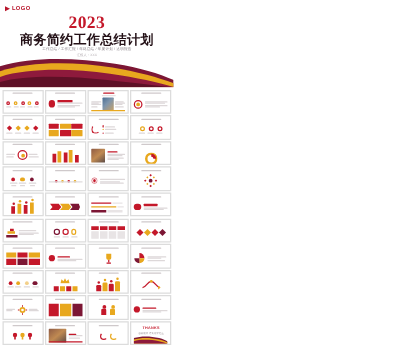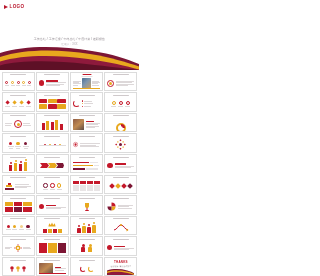--- a/index.html
+++ b/index.html
@@ -136,20 +136,22 @@
 
 <div class="page">
 
   <div class="hero">
 
     <div class="logo">
       <div class="logo-mark"></div>
       <div class="logo-text">LOGO</div>
     </div>
 
+    <div class="hero-year">2023</div>
+    <div class="hero-title">商务简约工作总结计划</div>
     <div class="hero-sub">工作总结 / 工作汇报 / 年终总结 / 年度计划 / 述职报告</div>
     <div class="hero-sub2">汇报人：XXX</div>
 
     <svg class="swoosh" viewBox="0 0 139 26" preserveAspectRatio="none">
       <path d="M0,9 C26,1 60,2 92,7 C112,10 127,15 139,20 L139,26 L0,26 Z" fill="#7C1634"></path>
       <path d="M0,13 C24,5 58,5 90,10 C111,13.5 126,18 139,22.5 L139,26 L0,26 Z" fill="#E8A81E"></path>
       <path d="M0,17.5 C22,10.5 56,10.5 88,15 C110,18 126,22 139,25.5 L139,26 L0,26 Z" fill="#8E1A3C"></path>
       <path d="M0,21.5 C20,16 54,16.5 86,20 C110,22.5 126,24.6 139,26 L0,26 Z" fill="#5E1026"></path>
     </svg>
   </div>

